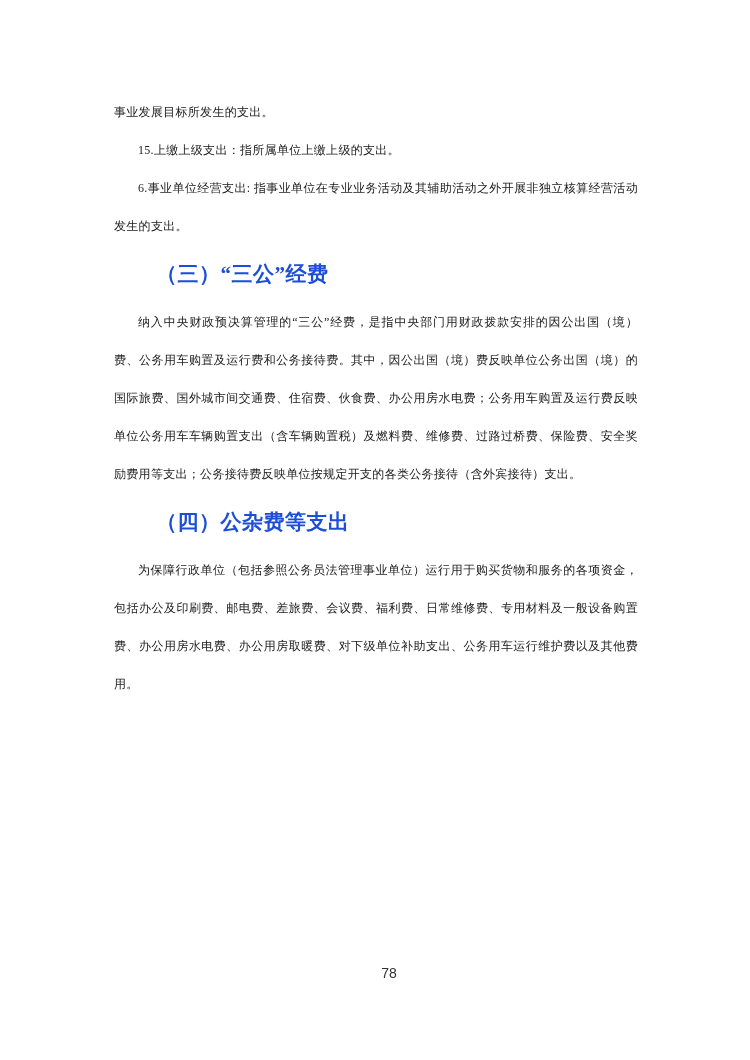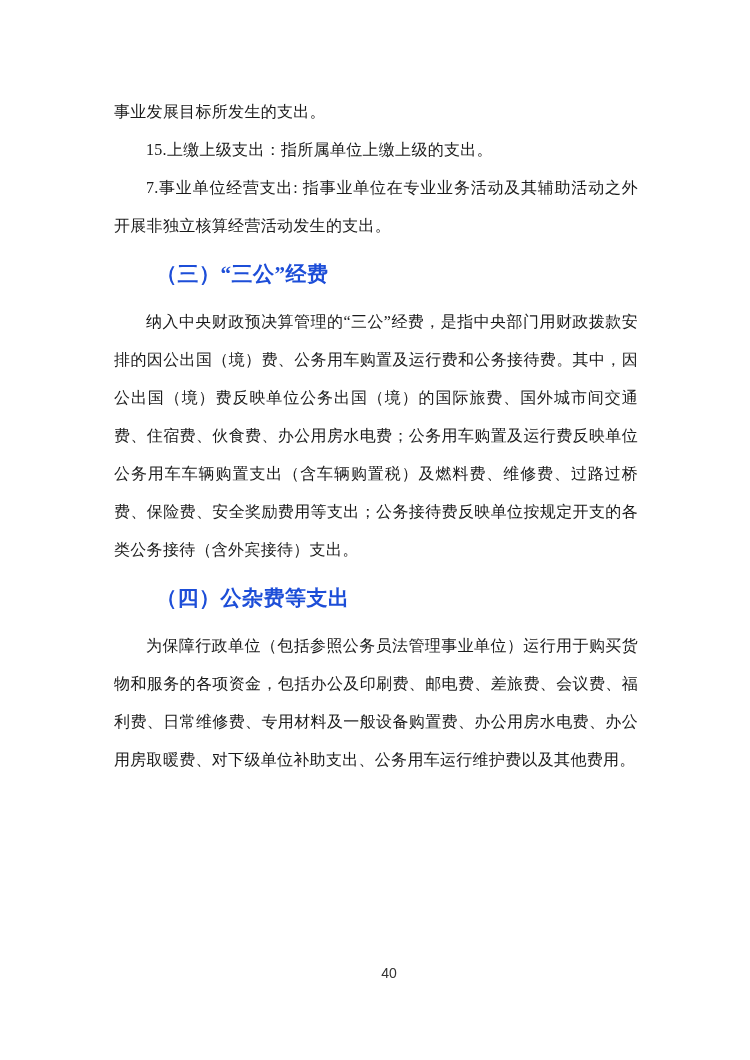--- a/index.html
+++ b/index.html
@@ -17,21 +17,21 @@
     color: #1a1a1a;
   }
   .content {
     position: absolute;
     left: 114px;
     top: 93px;
     width: 524px;
   }
   .para {
     margin: 0;
-    font-size: 16px;
+    font-size: 12px;
     line-height: 38px;
     text-align: justify;
     text-justify: inter-ideograph;
     text-indent: 2em;
     letter-spacing: 0.3px;
   }
   .para.continuation {
     text-indent: 0;
   }
   .heading {
@@ -56,21 +56,21 @@
     color: #333333;
   }
 </style>
 </head>
 <body>
 
 <div class="page">
   <div class="content">
     <p class="para continuation">事业发展目标所发生的支出。</p>
     <p class="para">15.上缴上级支出：指所属单位上缴上级的支出。</p>
-    <p class="para">7.事业单位经营支出: 指事业单位在专业业务活动及其辅助活动之外开展非独立核算经营活动发生的支出。</p>
+    <p class="para">6.事业单位经营支出: 指事业单位在专业业务活动及其辅助活动之外开展非独立核算经营活动发生的支出。</p>
     <h3 class="heading">（三）“三公”经费</h3>
     <p class="para">纳入中央财政预决算管理的“三公”经费，是指中央部门用财政拨款安排的因公出国（境）费、公务用车购置及运行费和公务接待费。其中，因公出国（境）费反映单位公务出国（境）的国际旅费、国外城市间交通费、住宿费、伙食费、办公用房水电费；公务用车购置及运行费反映单位公务用车车辆购置支出（含车辆购置税）及燃料费、维修费、过路过桥费、保险费、安全奖励费用等支出；公务接待费反映单位按规定开支的各类公务接待（含外宾接待）支出。</p>
     <h3 class="heading">（四）公杂费等支出</h3>
     <p class="para">为保障行政单位（包括参照公务员法管理事业单位）运行用于购买货物和服务的各项资金，包括办公及印刷费、邮电费、差旅费、会议费、福利费、日常维修费、专用材料及一般设备购置费、办公用房水电费、办公用房取暖费、对下级单位补助支出、公务用车运行维护费以及其他费用。</p>
   </div>
 
-  <div class="page-number">40</div>
+  <div class="page-number">78</div>
 </div>
 
 </body></html>

